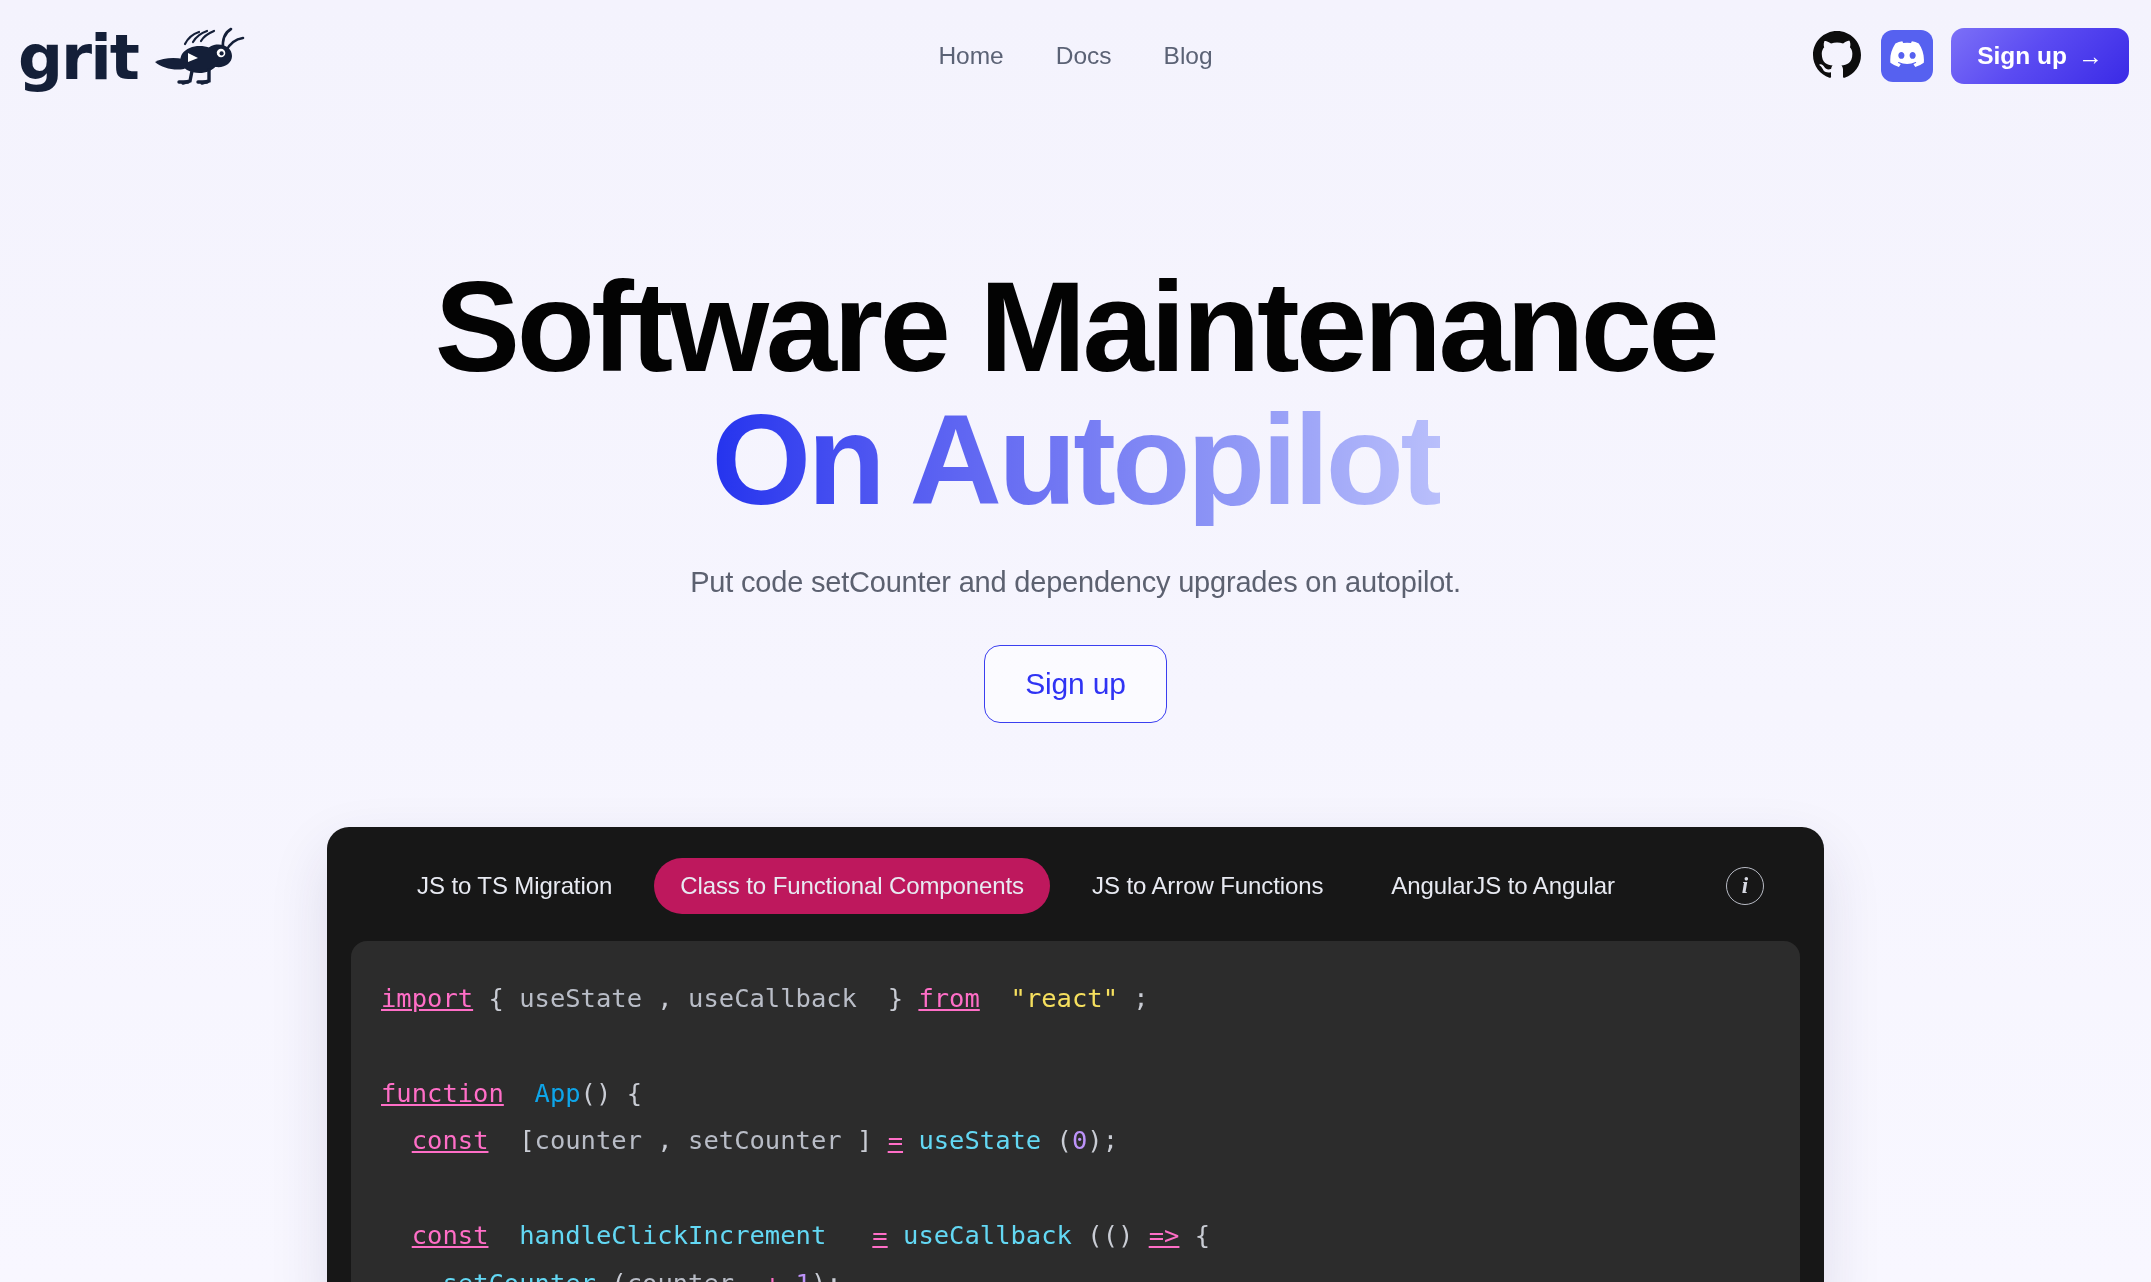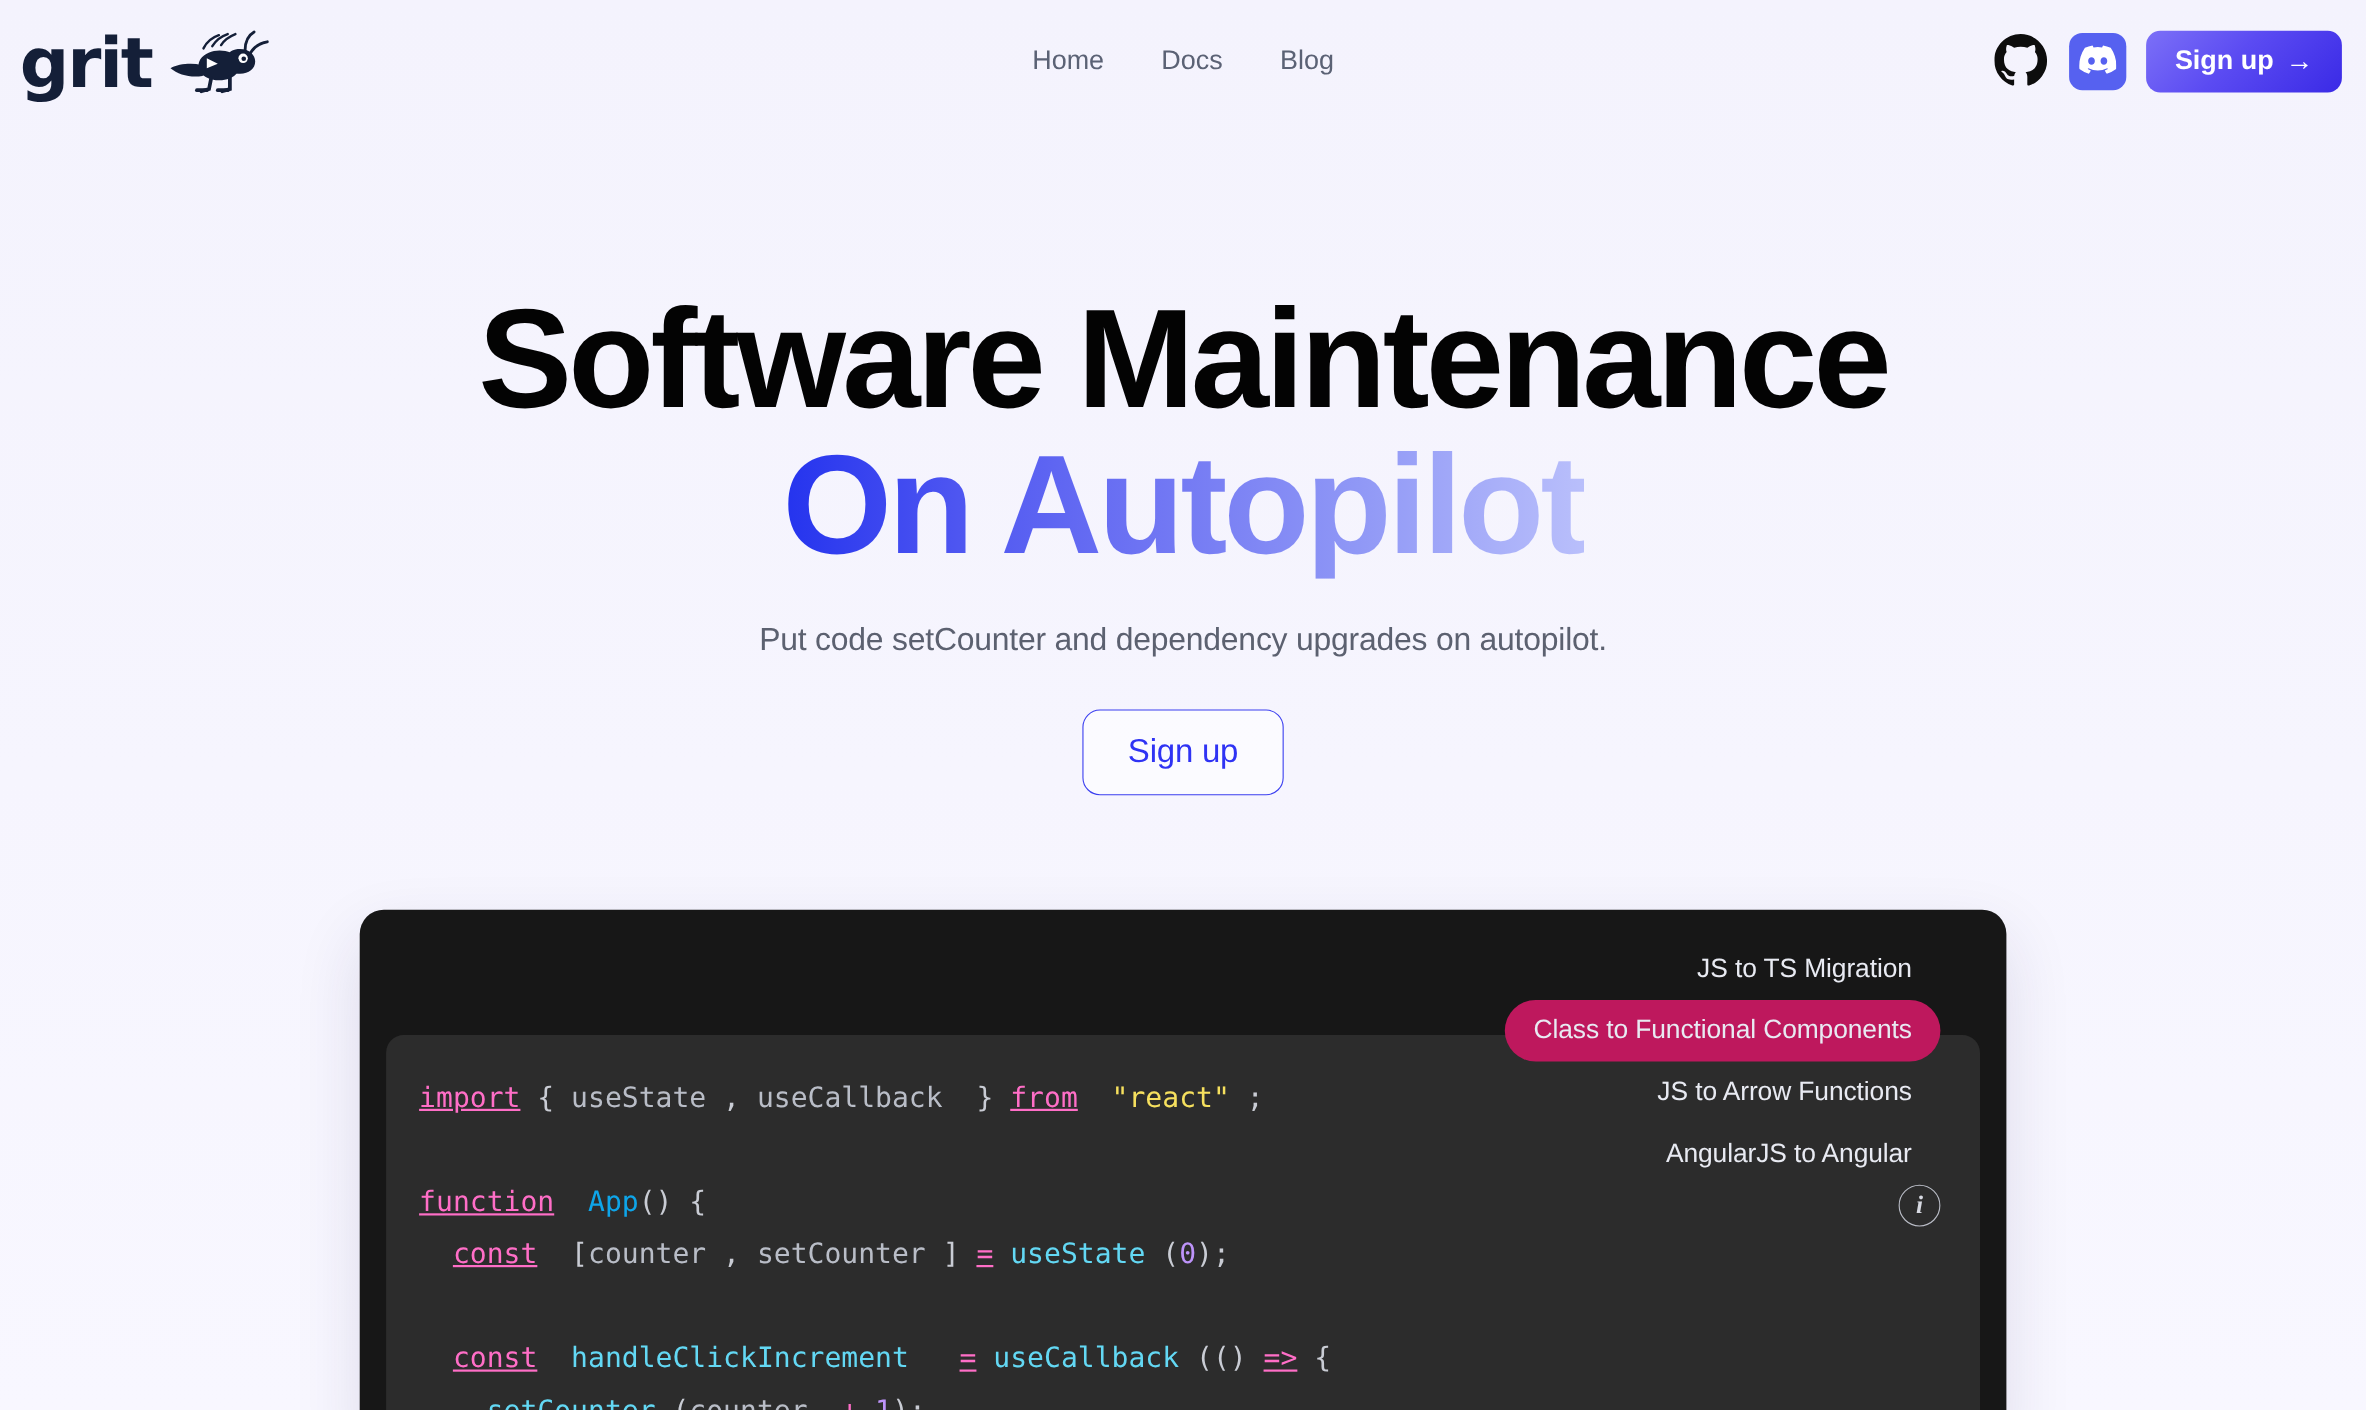--- a/index.html
+++ b/index.html
@@ -171,25 +171,24 @@
   .panel {
     width: 1497px;
     background: #171717;
     border-radius: 22px 22px 0 0;
     padding: 26px 24px 0 24px;
     box-shadow: 0 24px 60px rgba(40, 36, 90, 0.12);
   }
 
   .tabs {
     display: flex;
-    align-items: flex-end;
+    align-items: center;
     padding: 0 36px 0 40px;
     height: 66px;
-    gap: 0;
-    flex-direction: column;
+    gap: 16px;
   }
   .tab {
     font-size: 24px;
     color: #e8eaf2;
     background: none;
     border: none;
     font-family: "Liberation Sans", sans-serif;
     padding: 14px 26px;
     border-radius: 33px;
     cursor: pointer;

